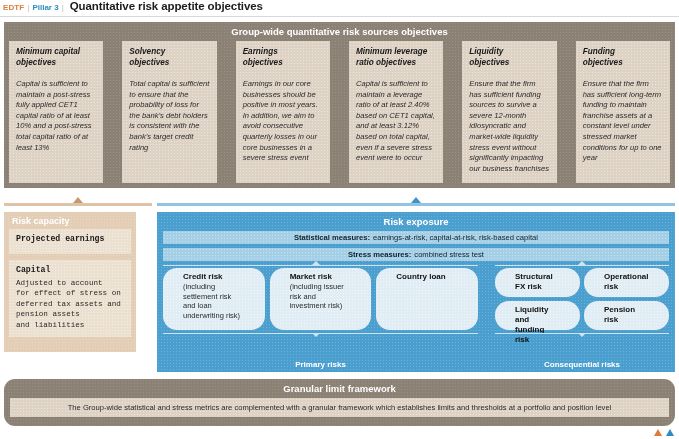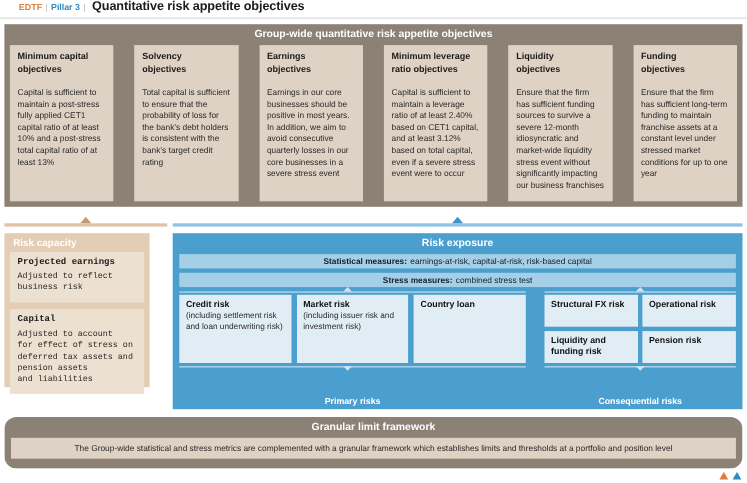--- a/index.html
+++ b/index.html
@@ -8,21 +8,21 @@
     background: #ffffff;
     font-family: "Liberation Sans", sans-serif;
     overflow: hidden;
   }
   #page { position: relative; width: 679px; height: 439px; background:#fff; }
 
   
   .hdr {
     position: absolute; left: 0; top: 0; width: 597px; height: 17px;
     display: flex; align-items: baseline; gap: 0;
-    padding-left: 17px;
+    padding-left: 3px;
   }
   .hdr-edtf { color:#E07B39; font-size:8px; font-weight:bold; letter-spacing:.1px; }
   .hdr-sep  { color:#b9b9b9; font-size:8px; margin:0 3px; }
   .hdr-p3   { color:#2E8BC0; font-size:8px; font-weight:bold; }
   .hdr-title{ color:#1c1c1c; font-size:11.5px; font-weight:bold; margin-left:3px; letter-spacing:-.1px; }
   .hdr-rule {
     position:absolute; left:0; top:16px; width:679px; height:1px; background:#d8d8d8;
   }
 
   
@@ -45,21 +45,21 @@
   
   #sec-objectives {
     position:absolute; left:4px; top:22px; width:671px; height:166px;
   }
   .sec-title {
     color:#ffffff; font-size:9.5px; font-weight:bold; text-align:center;
     line-height:14px; padding-top:3px;
   }
   .obj-row {
     position:absolute; left:5px; top:19px; right:5px; bottom:5px;
-    display:flex; gap:19px;
+    display:flex; gap:19px;font-style:italic;
   }
   .obj-card {
     flex:1 1 0; background:#ded2c4;
     background-image: radial-gradient(rgba(255,255,255,.45) .5px, transparent .5px);
     background-size: 3px 3px;
     padding:6px 7px 4px 7px;
   }
   .obj-card h4 {
     font-size:8.2px; font-weight:bold; color:#1a1a1a; line-height:10.5px;
     margin-bottom:11px; white-space:pre-line;
@@ -110,21 +110,22 @@
   .measure b { font-weight:bold; margin-right:3px; }
 
   .risk-area { position:absolute; left:6px; right:6px; top:56px; height:62px; display:flex; }
   .risk-left  { width:315px; display:flex; gap:5px; }
   .risk-gap   { width:17px; }
   .risk-right { flex:1; display:flex; flex-wrap:wrap; gap:4px 4px; align-content:flex-start; }
   .risk-box {
     background:#e1edf4;
     background-image: radial-gradient(rgba(255,255,255,.5) .5px, transparent .5px);
     background-size: 3px 3px;
-    padding:4px 6px;
+    padding:4px 20px;
+    border-radius:14px;
   }
   .risk-left .risk-box { flex:1 1 0; }
   .risk-right .risk-box { width:calc(50% - 2px); height:29px; }
   .risk-box h6 { font-size:8px; font-weight:bold; color:#111; line-height:10px; }
   .risk-box span { display:block; font-size:7.5px; color:#2b2b2b; line-height:9.6px; }
 
   
   .inner-line { position:absolute; height:1px; background:#cfe4f0; }
   .itri { position:absolute; width:0; height:0; border-left:4px solid transparent; border-right:4px solid transparent; }
   .itri-up   { border-bottom:4px solid #cfe4f0; }
@@ -158,21 +159,21 @@
   <div class="hdr">
     <span class="hdr-edtf">EDTF</span>
     <span class="hdr-sep">|</span>
     <span class="hdr-p3">Pillar 3</span>
     <span class="hdr-sep">|</span>
     <span class="hdr-title">Quantitative risk appetite objectives</span>
   </div>
   <div class="hdr-rule"></div>
 
   <div id="sec-objectives" class="band-brown">
-    <div class="sec-title">Group-wide quantitative risk appetite objectives</div>
+    <div class="sec-title">Group-wide quantitative risk sources objectives</div>
     <div class="obj-row">
 
       <div class="obj-card">
         <h4>Minimum capital
 objectives</h4>
         <p>Capital is sufficient to maintain a post-stress fully applied CET1 capital ratio of at least 10% and a post-stress total capital ratio of at least 13%</p>
       </div>
 
       <div class="obj-card">
         <h4>Solvency
@@ -212,21 +213,20 @@
     <div class="tri  tri-tan" style="left:73px;"></div>
     <div class="conn conn-blue" style="left:157px; width:518px;"></div>
     <div class="tri  tri-blue" style="left:411px;"></div>
   </div>
 
   <div id="sec-capacity" class="band-tan">
     <div class="cap-title">Risk capacity</div>
 
     <div class="cap-card">
       <h5>Projected earnings</h5>
-      <p>Adjusted to reflect business risk</p>
     </div>
 
     <div class="cap-card">
       <h5>Capital</h5>
       <p style="white-space:pre-line">Adjusted to account
 for effect of stress on deferred tax assets and pension assets
 and liabilities</p>
     </div>
   </div>
 

